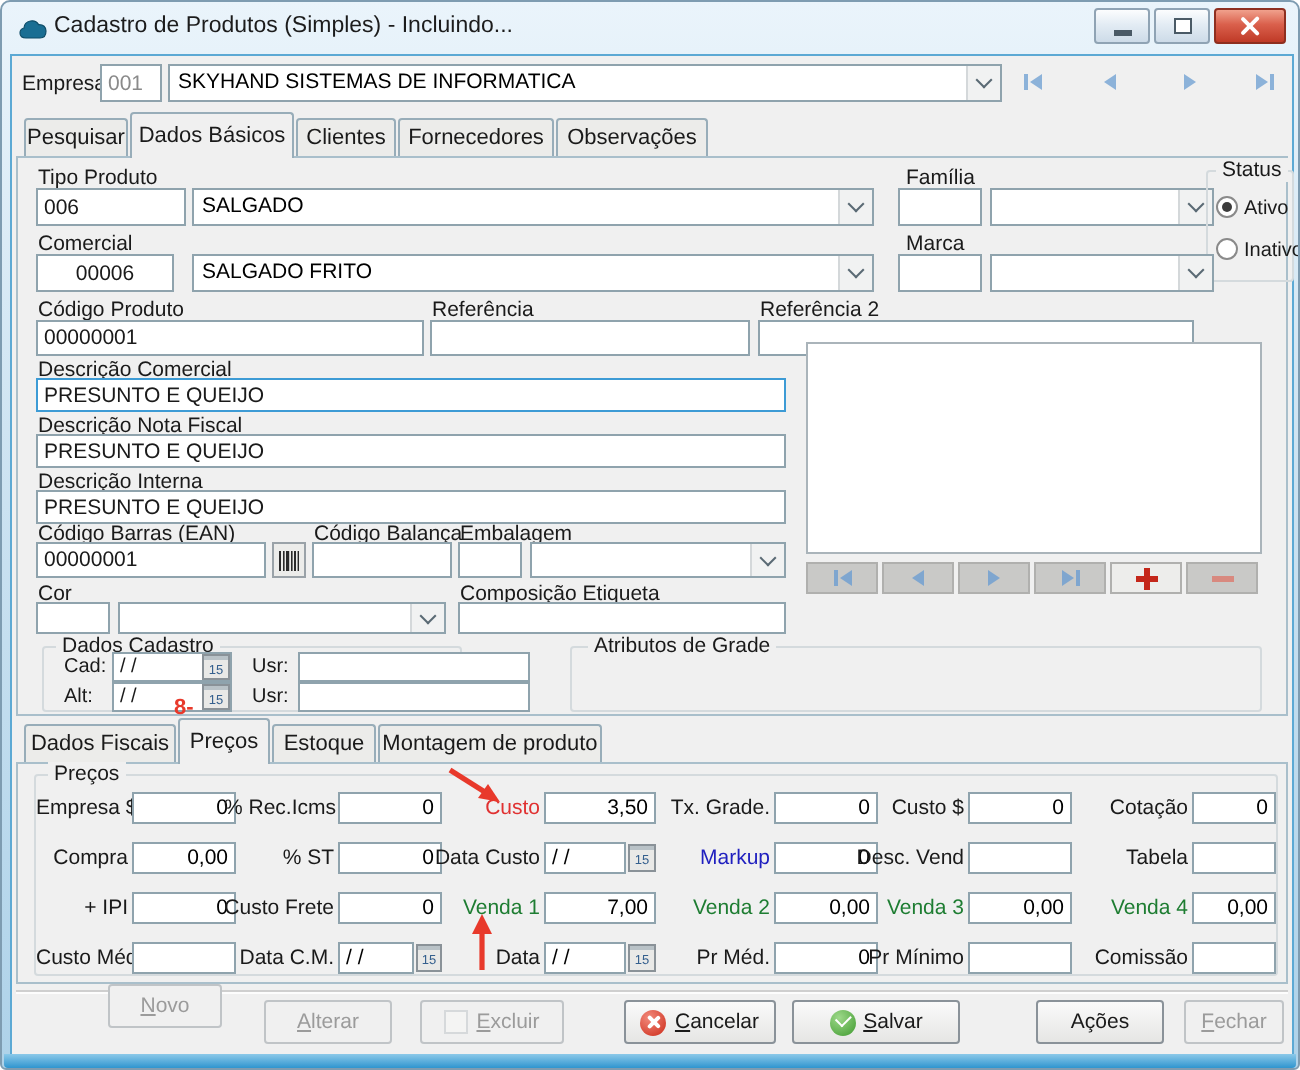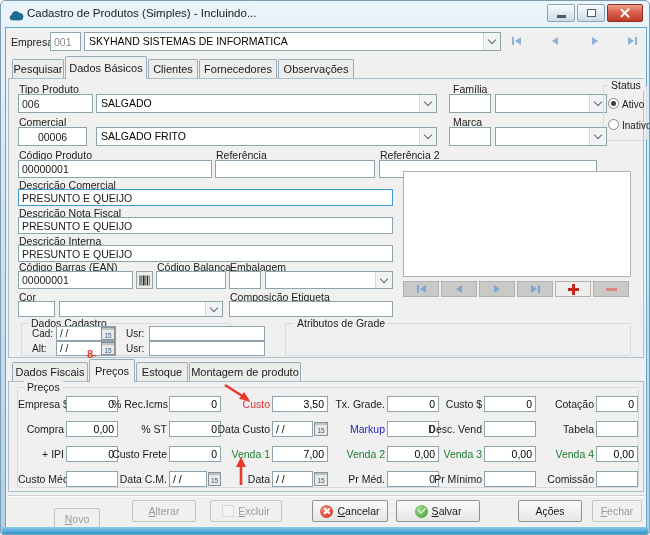--- a/index.html
+++ b/index.html
@@ -316,21 +316,21 @@
         <input class="pin n" style="left: 369px; top: 83px; width: 52px;" value="0">
         <span class="plab" style="left:404px;top:85px;width:60px">Pr Mínimo</span>
         <input class="pin" style="left: 466px; top: 83px; width: 52px;">
         <span class="plab" style="left:516px;top:85px;width:60px">Comissão</span>
         <input class="pin" style="left: 578px; top: 83px; width: 42px;">
       </div>
     </div>
 
     <div class="divider" style="top:467px"></div>
 
-    <div class="btn dis" style="left:48px;top:480px;width:46px">
+    <div class="btn dis" style="left:48px;top:464px;width:57px">
         <span class="txt">Novo</span>
       </div>
     <div class="btn dis" style="left:126px;top:472px;width:64px">
         <span class="txt">Alterar</span>
       </div>
     <div class="btn dis" style="left:204px;top:472px;width:72px">
         <span class="ico-x"></span>
         <span class="txt">Excluir</span>
       </div>
     <div class="btn" style="left:306px;top:472px;width:76px">

